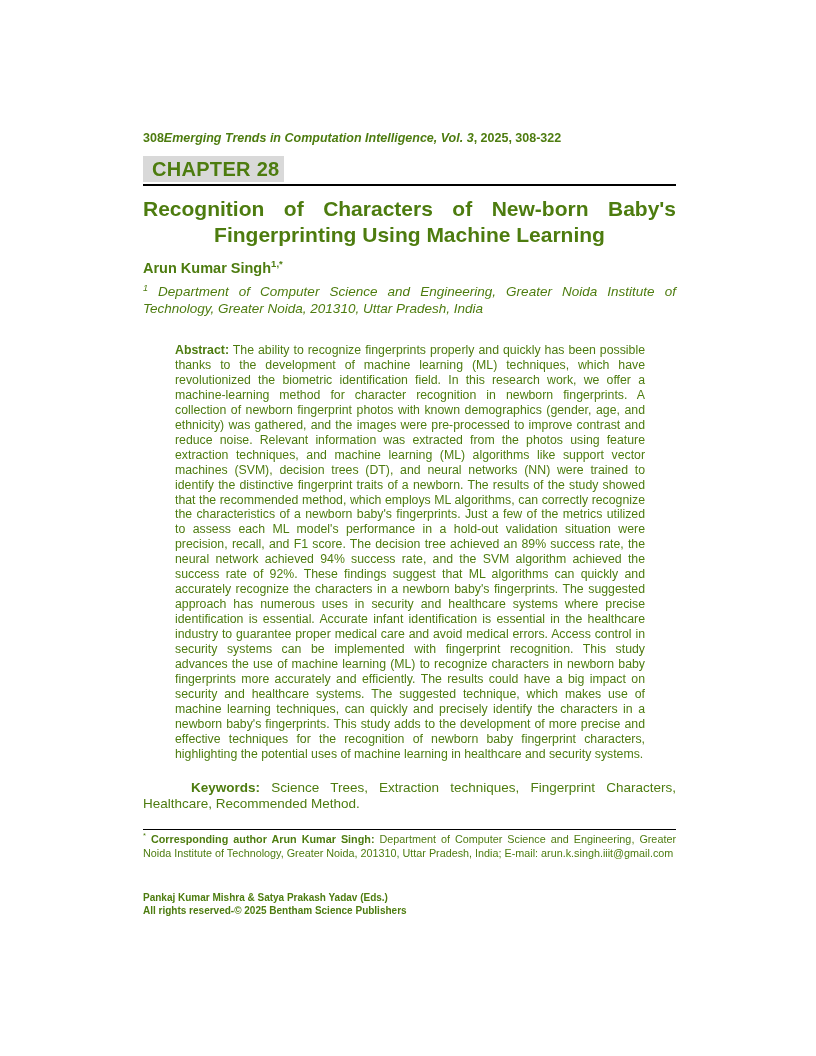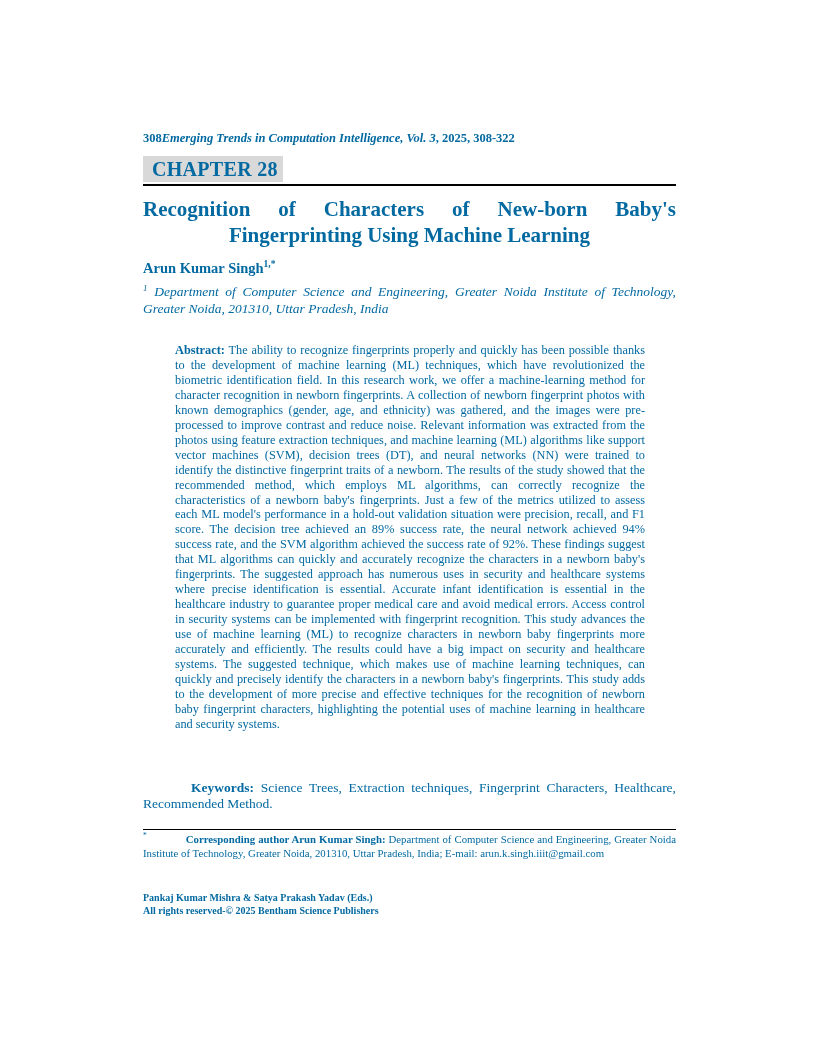--- a/index.html
+++ b/index.html
@@ -1,22 +1,22 @@
 <!DOCTYPE html>
 <html><head>
 <meta charset="utf-8">
 <style>
   html, body { margin: 0; padding: 0; background: #ffffff; }
   .page {
     position: relative;
     width: 816px;
     height: 1056px;
     background: #ffffff;
-    color: #0369a1;
-    font-family: Liberation Serif, serif;
+    color: #4d7c0f;
+    font-family: Liberation Sans, sans-serif;
     overflow: hidden;
   }
   .block { position: absolute; left: 143px; width: 533px; }
 
   
   .header-row { top: 131px; display: flex; align-items: baseline; }
   .page-number { font-weight: bold; font-size: 12.5px; }
   .running-title { flex: 1; font-weight: bold; font-size: 12.5px; }
   .running-title .it { font-style: italic; }
 
@@ -56,21 +56,21 @@
   .abstract .lbl { font-weight: bold; }
 
   
   .keywords { top: 780px; font-size: 13.5px; line-height: 16px; text-align: justify; }
   .keywords .lbl { font-weight: bold; margin-left: 48px; }
 
   
   .rule-foot { top: 829px; border-top: 1.5px solid #000; height: 0; }
   .footnote { top: 833px; font-size: 10.8px; line-height: 13.8px; text-align: justify; }
   .footnote sup { font-size: 7.5px; vertical-align: super; line-height: 0; }
-  .footnote .bold { font-weight: bold; margin-left: 36px; }
+  .footnote .bold { font-weight: bold; }
 
   
   .publisher { top: 891px; text-align: left; font-weight: bold; font-size: 10px; line-height: 13px; }
 </style>
 </head>
 <body>
 
 <div class="page">
 
   <div class="block header-row">

